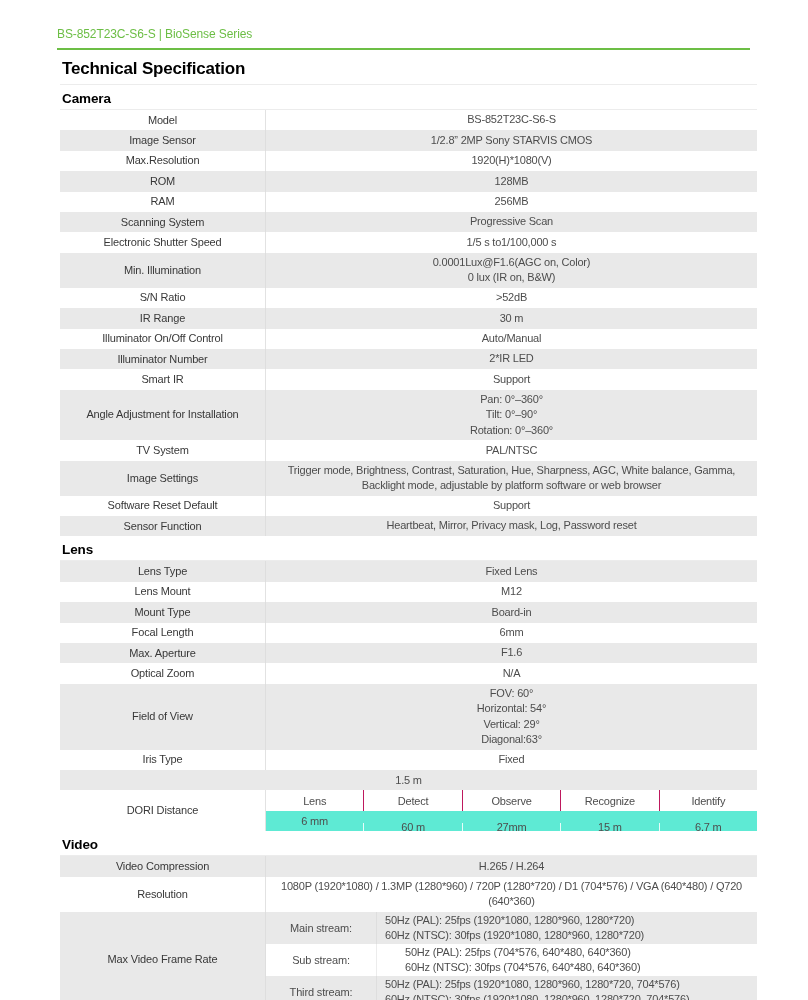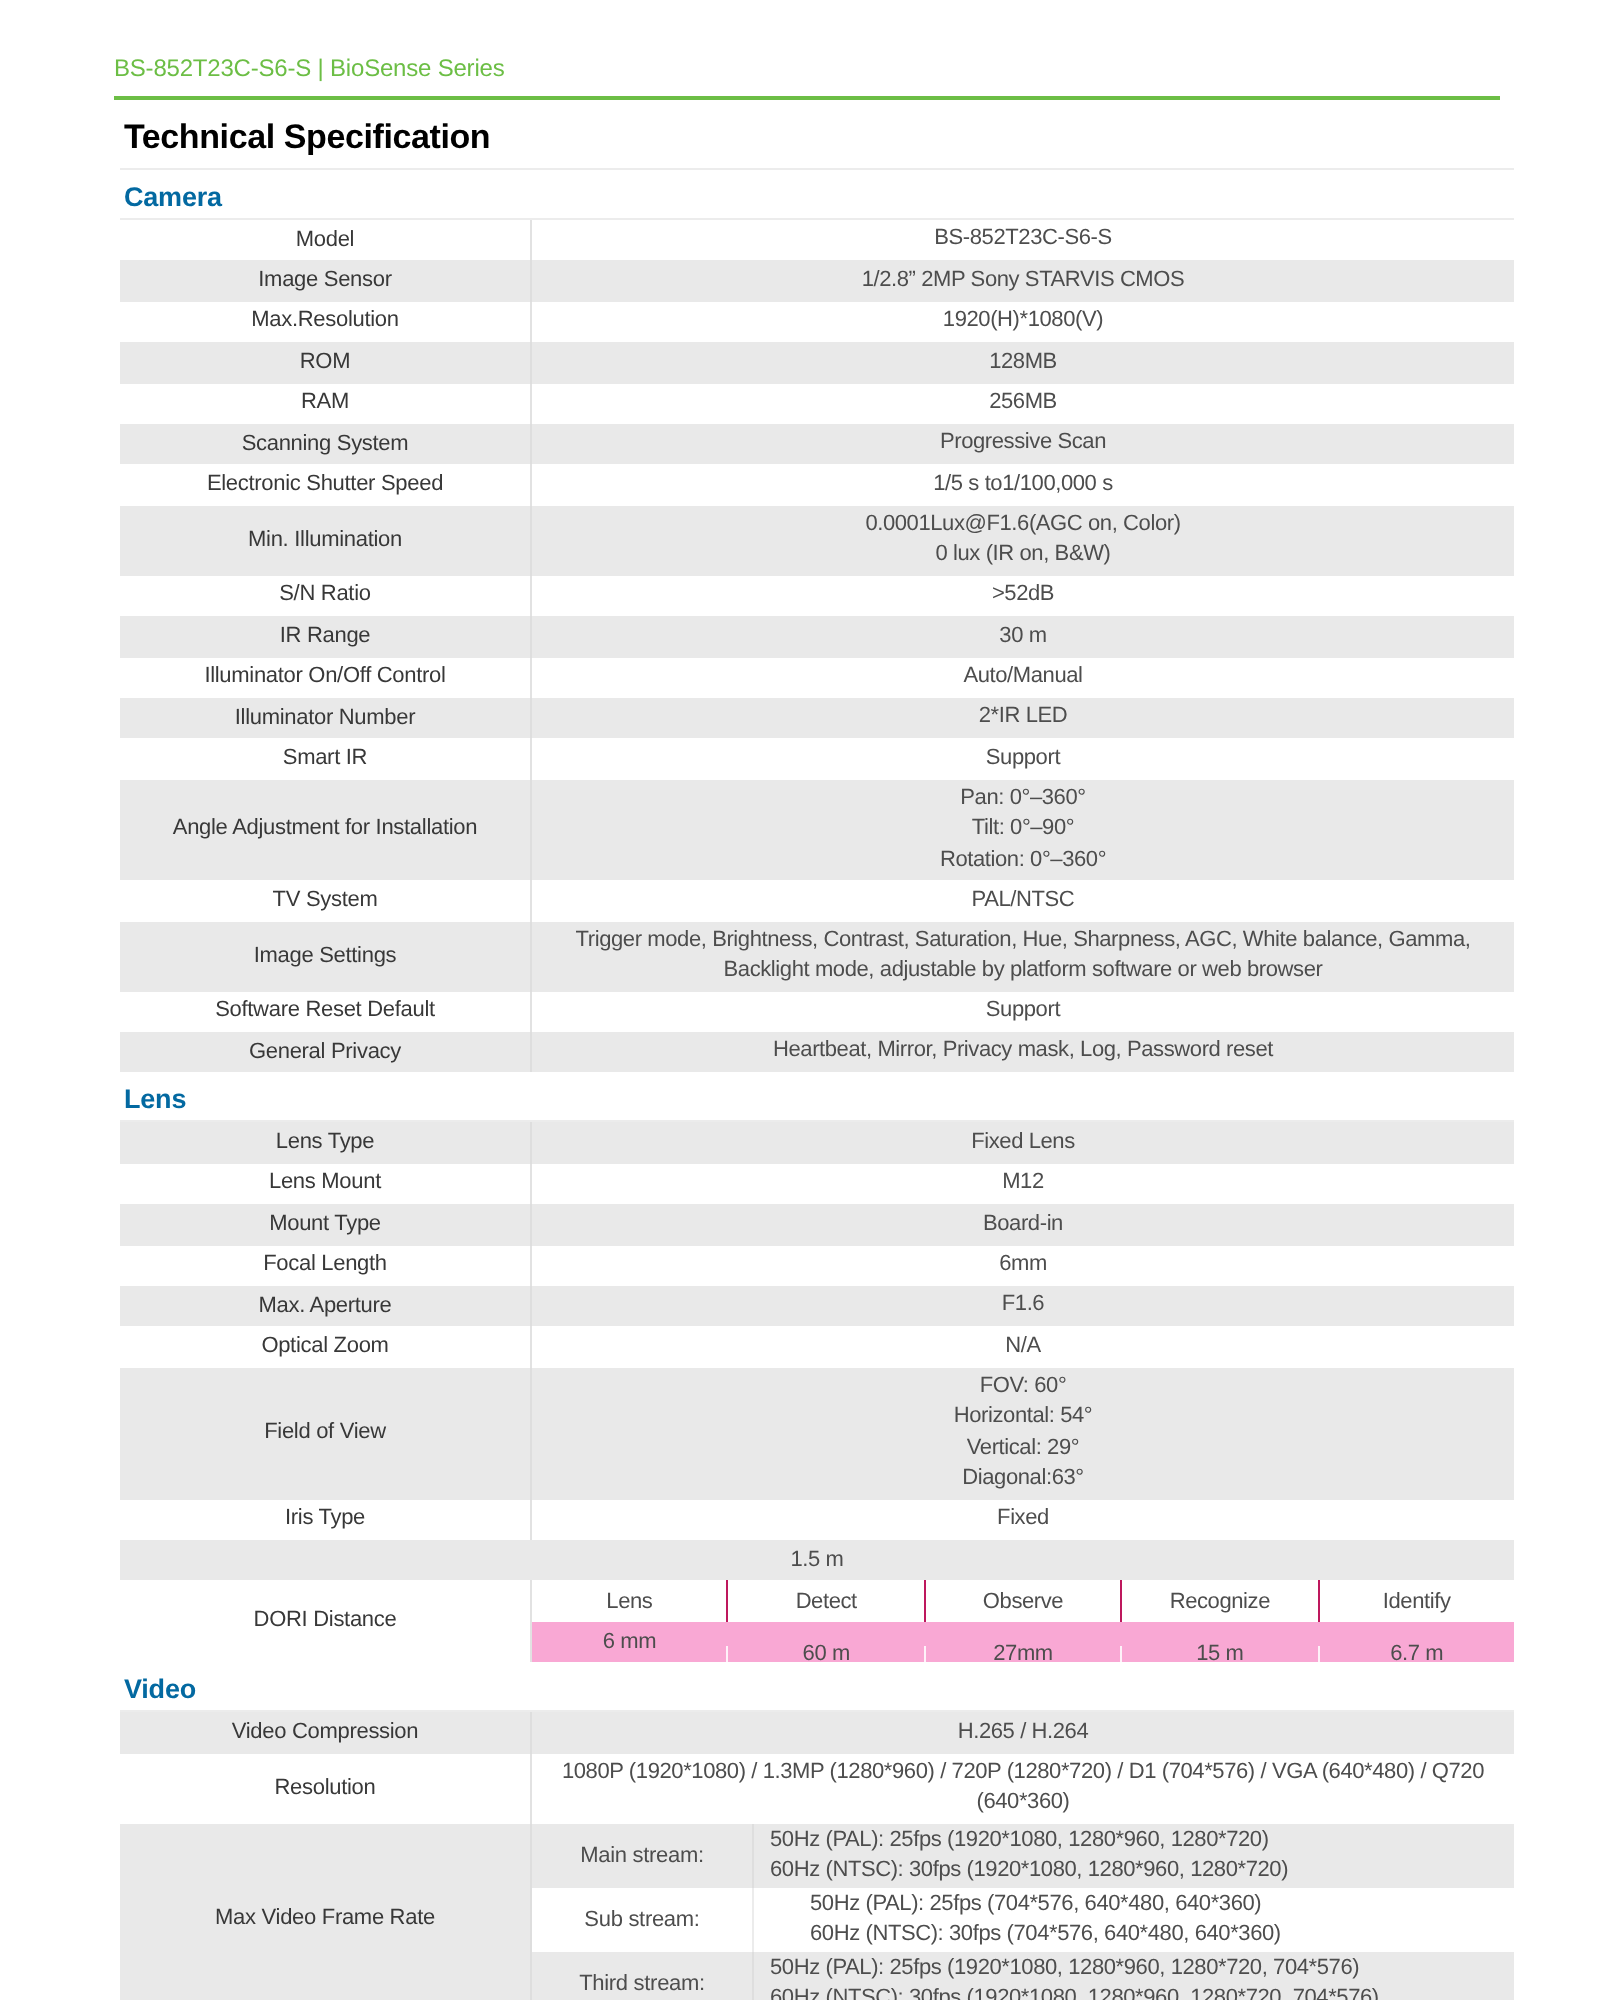--- a/index.html
+++ b/index.html
@@ -4,36 +4,36 @@
 <style>
   html,body{margin:0;padding:0;background:#ffffff;}
   body{width:808px;height:1000px;font-family:"Liberation Sans","DejaVu Sans",sans-serif;
        -webkit-font-smoothing:antialiased;color:#4a4a4a;overflow:hidden;}
   .page{padding-top:27px;}
   .doc-header{margin-left:57px;font-size:12px;color:#6cbe45;letter-spacing:-0.1px;}
   .green-rule{margin:7px 0 0 57px;width:693px;height:2px;background:#6cbe45;}
   .content{margin-left:60px;width:697px;}
   .tech-title{font-size:17px;font-weight:bold;color:#000000;padding:9px 2px 5px 2px;
               border-bottom:1px solid #ececec;letter-spacing:-0.2px;}
-  .section-title{font-size:13.5px;font-weight:bold;color:#0369a1;padding:6px 2px 3px 2px;
+  .section-title{font-size:13.5px;font-weight:bold;color:#000000;padding:6px 2px 3px 2px;
               border-bottom:1px solid #ececec;letter-spacing:-0.1px;}
   .spec-table{width:100%;font-size:11px;}
   .row{display:flex;min-height:20.4px;align-items:stretch;}
   .row.g{background:#e9e9e9;}
   .cell-label{flex:0 0 205px;display:flex;align-items:center;justify-content:center;
               text-align:center;color:#383838;border-right:1px solid #e2e2e2;
               line-height:13px;letter-spacing:-0.15px;}
   .row.g .cell-label{border-right-color:#dedede;}
   .cell-value{flex:1;display:flex;align-items:center;justify-content:center;text-align:center;
               white-space:pre-line;line-height:15.5px;padding:2px 2px;color:#4d4d4d;
               letter-spacing:-0.2px;}
   
   .dori-right{flex:1;display:flex;flex-direction:column;}
   .dori-row{display:flex;height:20.4px;}
-  .dori-row.vals{background:#f9a8d4;}
+  .dori-row.vals{background:#5eead4;}
   .dori-cell{flex:1;display:flex;align-items:center;justify-content:center;color:#4d4d4d;
              letter-spacing:-0.2px;}
   .dori-row.head .dori-cell:not(:first-child){border-left:1px solid #be185d;}
   .dori-row.vals .dori-cell:not(:first-child){border-left:1px solid rgba(255,255,255,0.85);margin-top:12px;}
   
   .mvfr-right{flex:1;display:flex;flex-direction:column;}
   .stream-row{display:flex;min-height:30px;align-items:stretch;}
   .stream-row.w{background:#ffffff;gap:20px;}
   .stream-name{flex:0 0 110px;display:flex;align-items:center;justify-content:center;
                text-align:center;color:#4d4d4d;border-right:1px solid #dedede;
@@ -121,21 +121,21 @@
         </div>
       <div class="row g">
           <div class="cell-label">Image Settings</div>
           <div class="cell-value">Trigger mode, Brightness, Contrast, Saturation, Hue, Sharpness, AGC, White balance, Gamma, Backlight mode, adjustable by platform software or web browser</div>
         </div>
       <div class="row">
           <div class="cell-label">Software Reset Default</div>
           <div class="cell-value">Support</div>
         </div>
       <div class="row g">
-          <div class="cell-label">General Privacy</div>
+          <div class="cell-label">Sensor Function</div>
           <div class="cell-value">Heartbeat, Mirror, Privacy mask, Log, Password reset</div>
         </div>
     </div>
 
     <div class="section-title">Lens</div>
     <div class="spec-table">
       <div class="row g">
           <div class="cell-label">Lens Type</div>
           <div class="cell-value">Fixed Lens</div>
         </div>

